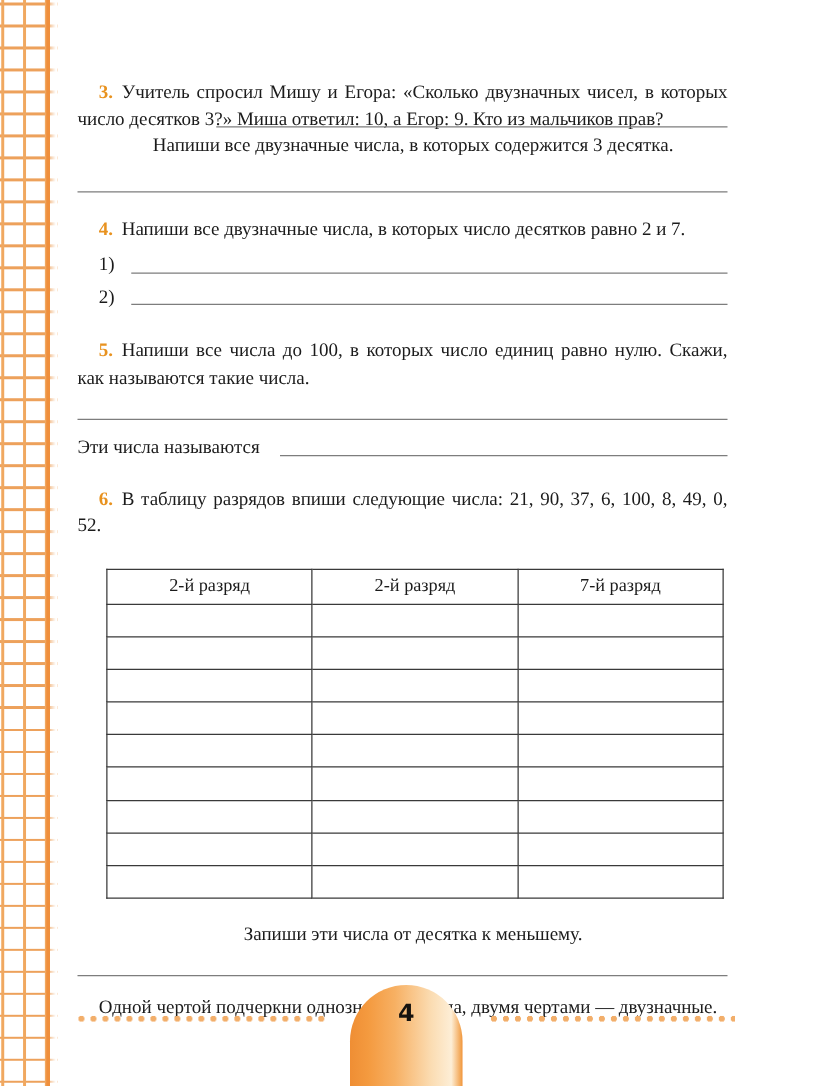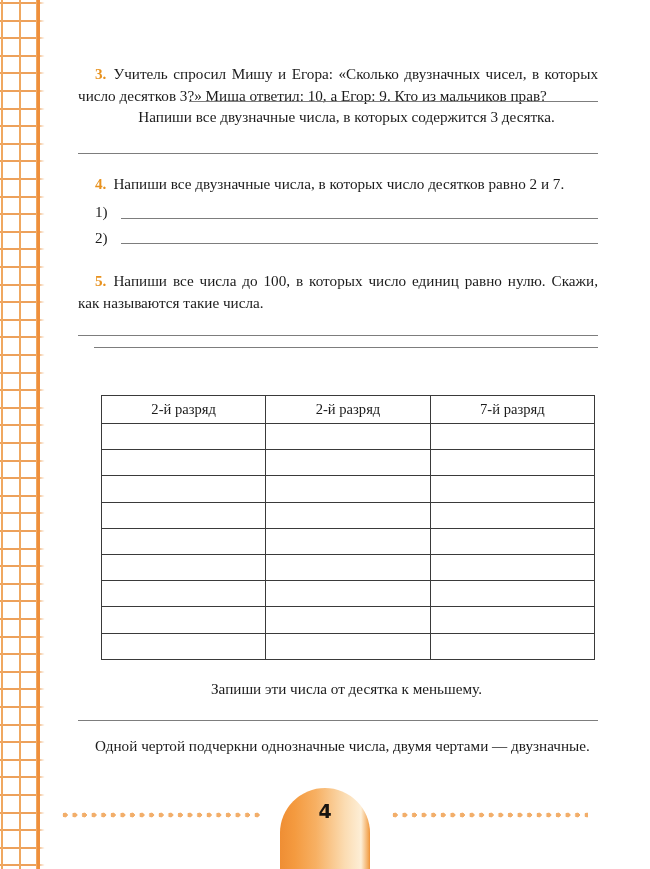--- a/index.html
+++ b/index.html
@@ -43,21 +43,21 @@
     position: absolute;
     top: 0;
     width: 3px;
     height: 869px;
     background: #ef8f3c;
   }
 
   
   .content {
     position: absolute;
-    left: 78px;
+    left: 62px;
     top: 0;
     width: 520px;
   }
 
   p.para {
     margin: 0;
     font-size: 15.2px;
     line-height: 21.5px;
     text-align: justify;
     text-justify: inter-word;
@@ -198,25 +198,27 @@
     </div>
 
     <div style="height:22px;"></div>
     <p class="para"><span class="indent"></span><span class="exnum">5.</span><span class="exgap"></span><span>Напиши все числа до 100, в которых число единиц равно нулю. Скажи, как называются такие числа.</span></p>
 
     <div style="height:22px;"></div>
     <div class="rule rule-full"></div>
 
     <div style="height:11px;"></div>
     <div class="inline-row">
+      <span class="lbl">Эти числа называются</span>
       <span style="width:16px;"></span>
       <span class="fill"></span>
     </div>
 
     <div style="height:20px;"></div>
+    <p class="para"><span class="indent"></span><span class="exnum">6.</span><span class="exgap"></span><span>В таблицу разрядов впиши следующие числа: 21, 90, 37, 6, 100, 8, 49, 0, 52.</span></p>
 
     <div style="height:23px;"></div>
     <table class="ranks">
       <thead>
         <tr>
           <th>2-й разряд</th>
           <th>2-й разряд</th>
           <th>7-й разряд</th>
         </tr>
       </thead>

